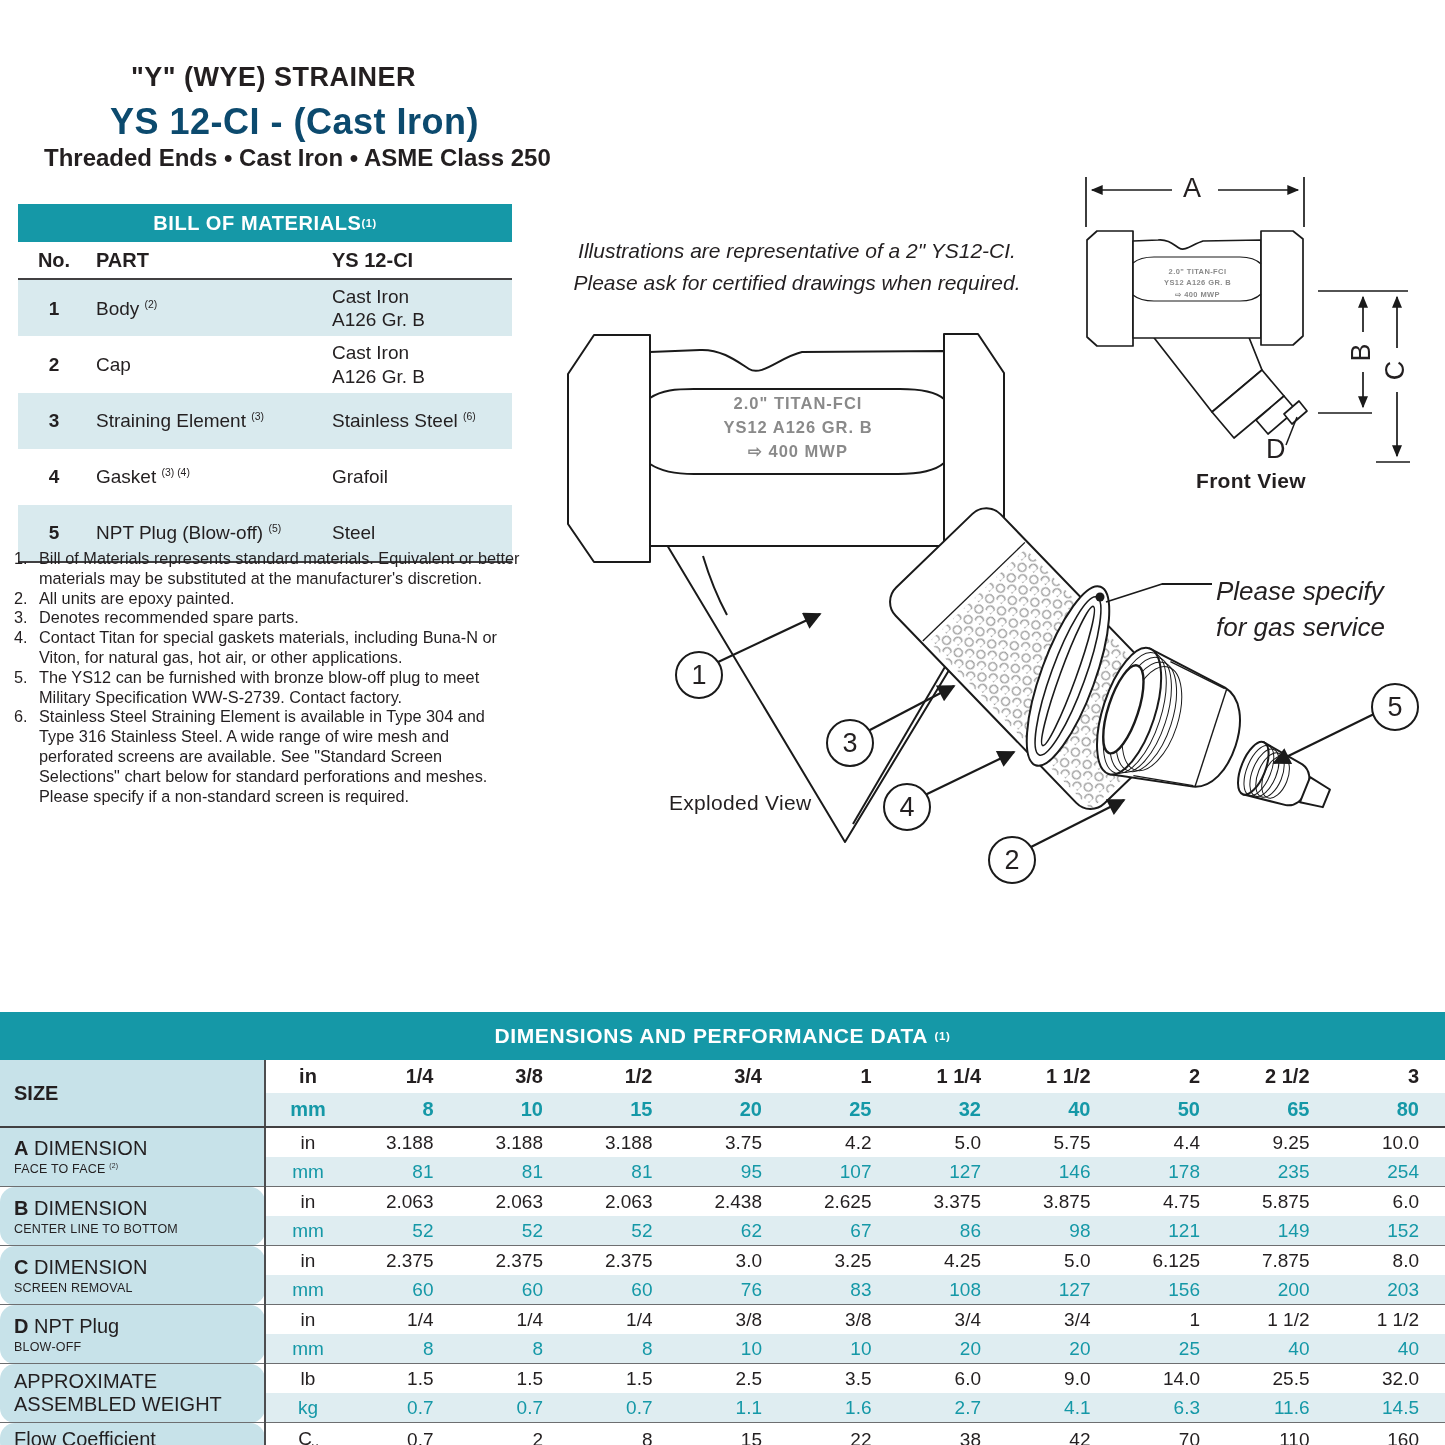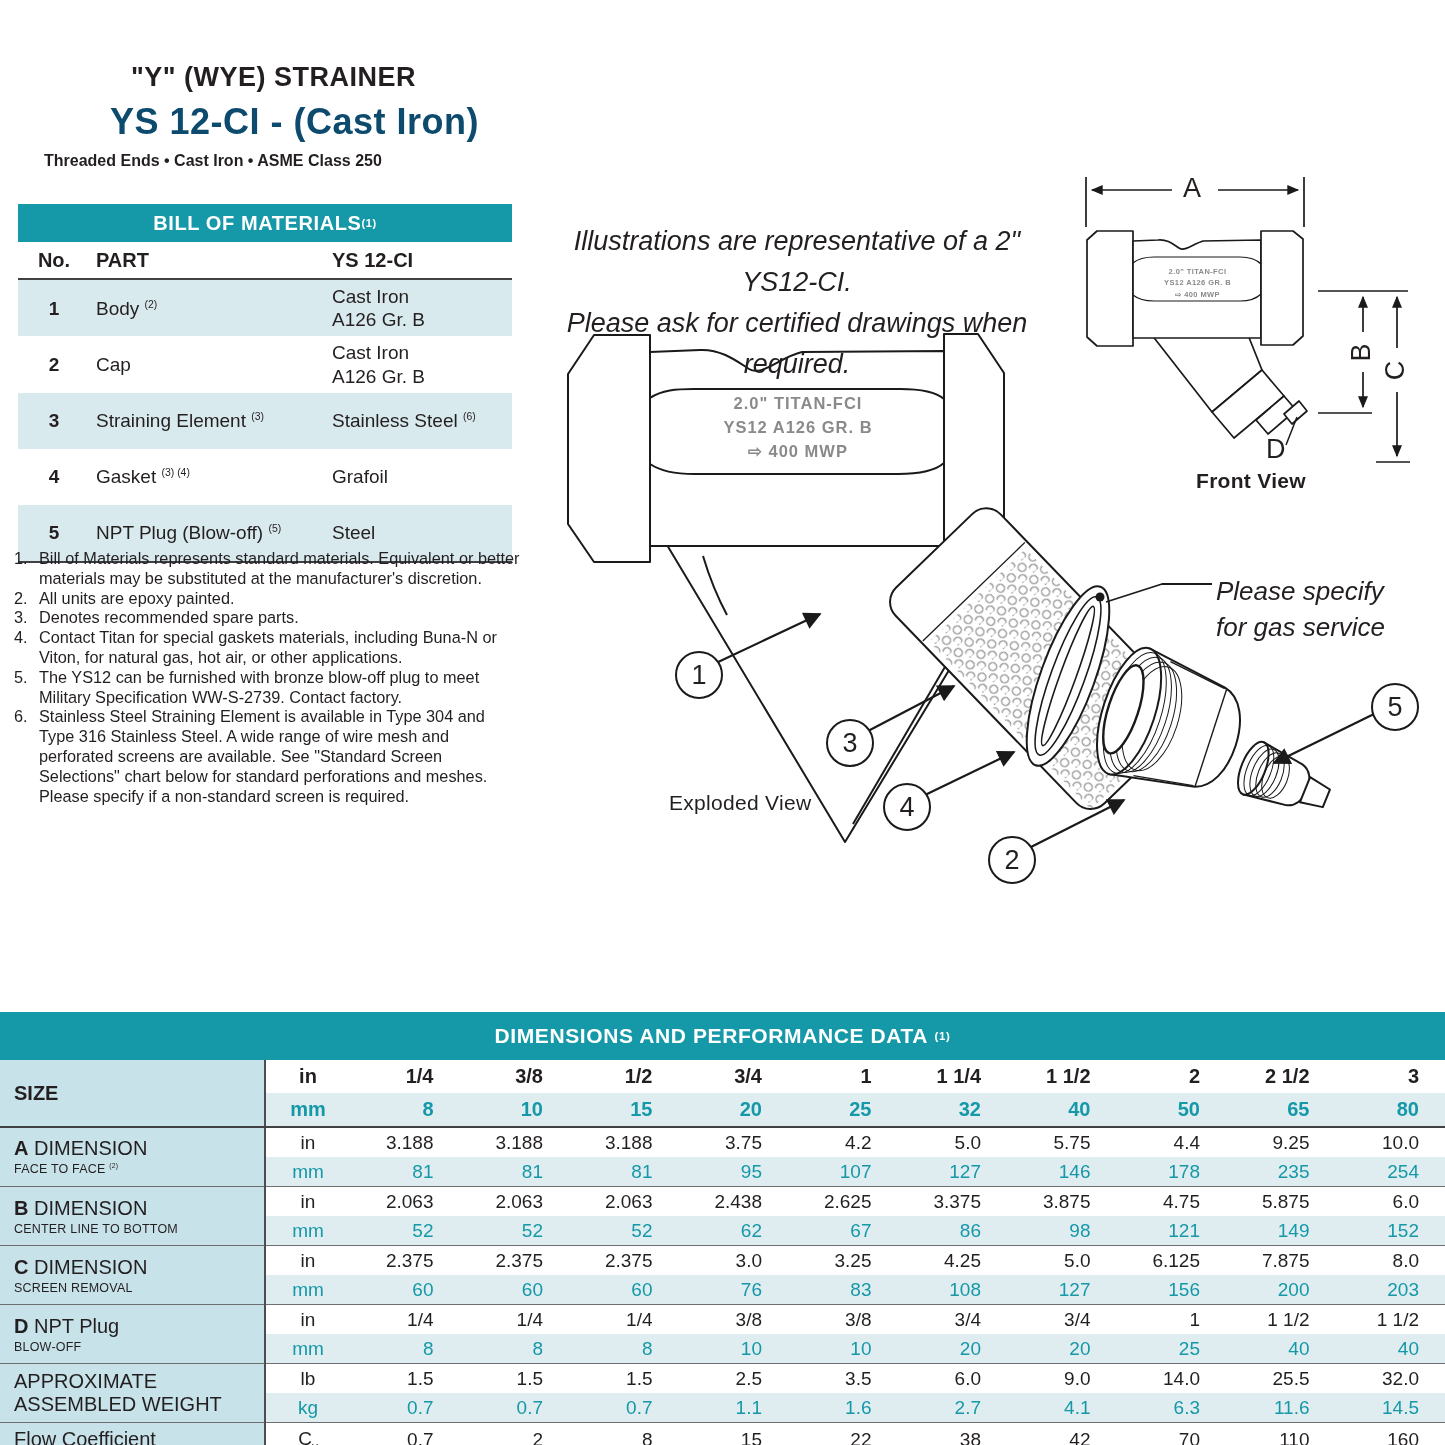--- a/index.html
+++ b/index.html
@@ -4,42 +4,42 @@
 <style>
   html,body{margin:0;padding:0;background:#fff;}
   .page{position:relative;width:1445px;height:1445px;background:#fff;overflow:hidden;
         font-family:"Liberation Sans",sans-serif;color:#231f20;}
   .abs{position:absolute;}
   .art{position:absolute;left:0;top:0;z-index:1;pointer-events:none;}
   .txt{z-index:2;}
   
   .title{left:131px;top:62px;font-size:27px;font-weight:700;letter-spacing:.5px;}
   .model{left:110px;top:101px;font-size:36px;font-weight:700;color:#0c4a6e;letter-spacing:.5px;}
-  .subtitle{left:44px;top:152px;font-size:16px;font-weight:700;}
+  .subtitle{left:44px;top:144px;font-size:24px;font-weight:700;}
   
   #bom{left:18px;top:204px;width:494px;}
   .bar{height:38px;background:#1598A7;color:#fff;display:flex;align-items:center;justify-content:center;
        font-weight:700;font-size:20px;letter-spacing:.6px;}
   .sup{font-size:.55em;vertical-align:super;}
   #bom table{width:100%;border-collapse:collapse;table-layout:fixed;}
   #bom th{font-size:20px;font-weight:700;text-align:left;height:36px;border-bottom:2.5px solid #414042;padding:0 6px;}
   #bom th.cno, #bom td.cno{width:72px;text-align:center;}
   #bom td{font-size:19px;padding:5px 6px;vertical-align:middle;height:46px;line-height:1.22;}
   #bom col.c1{width:72px;} #bom col.c2{width:236px;} #bom col.c3{width:186px;}
   #bom tr.shade{background:#D9EAEE;}
   #bom tbody{border-bottom:2.5px solid #414042;}
   #bom td.cno{font-weight:700;}
   
   #notes{left:14px;top:549px;width:508px;font-size:16.3px;line-height:1.215;}
   .note{display:flex;}
   .note .n{width:25px;flex:none;}
   .note .t{flex:1;}
   
   .ital{font-style:italic;}
-  .illnote{left:563px;top:221px;width:468px;text-align:center;font-size:27px;line-height:1.52;}
+  .illnote{left:563px;top:235px;width:468px;text-align:center;font-size:21px;line-height:1.52;}
   .gasnote{left:1216px;top:573px;font-size:26px;line-height:1.4;}
   .expcap{left:669px;top:791px;font-size:21px;letter-spacing:.3px;}
   .fvcap{left:1196px;top:469px;font-size:21px;font-weight:600;letter-spacing:.3px;}
   .marking{left:650px;top:392px;width:296px;text-align:center;color:#8a8a8a;font-weight:700;
            font-size:16.5px;line-height:1.45;letter-spacing:1px;}
   .marking2{left:1150px;top:266px;width:95px;text-align:center;color:#8a8a8a;font-weight:700;
            font-size:7.5px;line-height:1.5;letter-spacing:.4px;}
   .co{width:44px;height:44px;border:2.5px solid #1a1a1a;border-radius:50%;background:#fff;
       display:flex;align-items:center;justify-content:center;font-size:27px;z-index:3;}
   .dimlab{font-size:27px;font-weight:400;z-index:3;}
@@ -50,21 +50,21 @@
         display:flex;align-items:center;justify-content:center;}
   #dims table{width:1445px;border-collapse:collapse;table-layout:fixed;}
   #dims td{font-size:19px;text-align:right;padding:0 26px 0 0;height:29px;white-space:nowrap;}
   #dims td.unit{text-align:center;padding:0;}
   #dims tr.hd td{font-weight:700;font-size:20px;height:33px;}
   #dims tr.t{background:#DFEDF1;}
   #dims .tl{color:#1598A7;}
   #dims td.lab{background:#C7E2E9;border-right:2px solid #4d4d4f;text-align:left;
                padding:2px 16px 2px 14px;white-space:normal;}
   #dims td.szlab{font-size:22px;font-weight:700;}
-  #dims tr.gtop td{border-top:1.6px solid #6d6e70;}
+  #dims tr.gtop td{border-top:1.6px solid #6d6e70;border-radius:15px;}
   #dims td.hline{border-bottom:2.2px solid #414042;}
   #dims tr.last td{border-bottom:2.4px solid #414042;}
   .l1{font-size:20px;line-height:1.15;}
   .l2{font-size:12.5px;margin-top:2px;letter-spacing:.2px;}
   sub{font-size:.62em;}
 </style>
 </head>
 <body>
 
 <div class="page">

